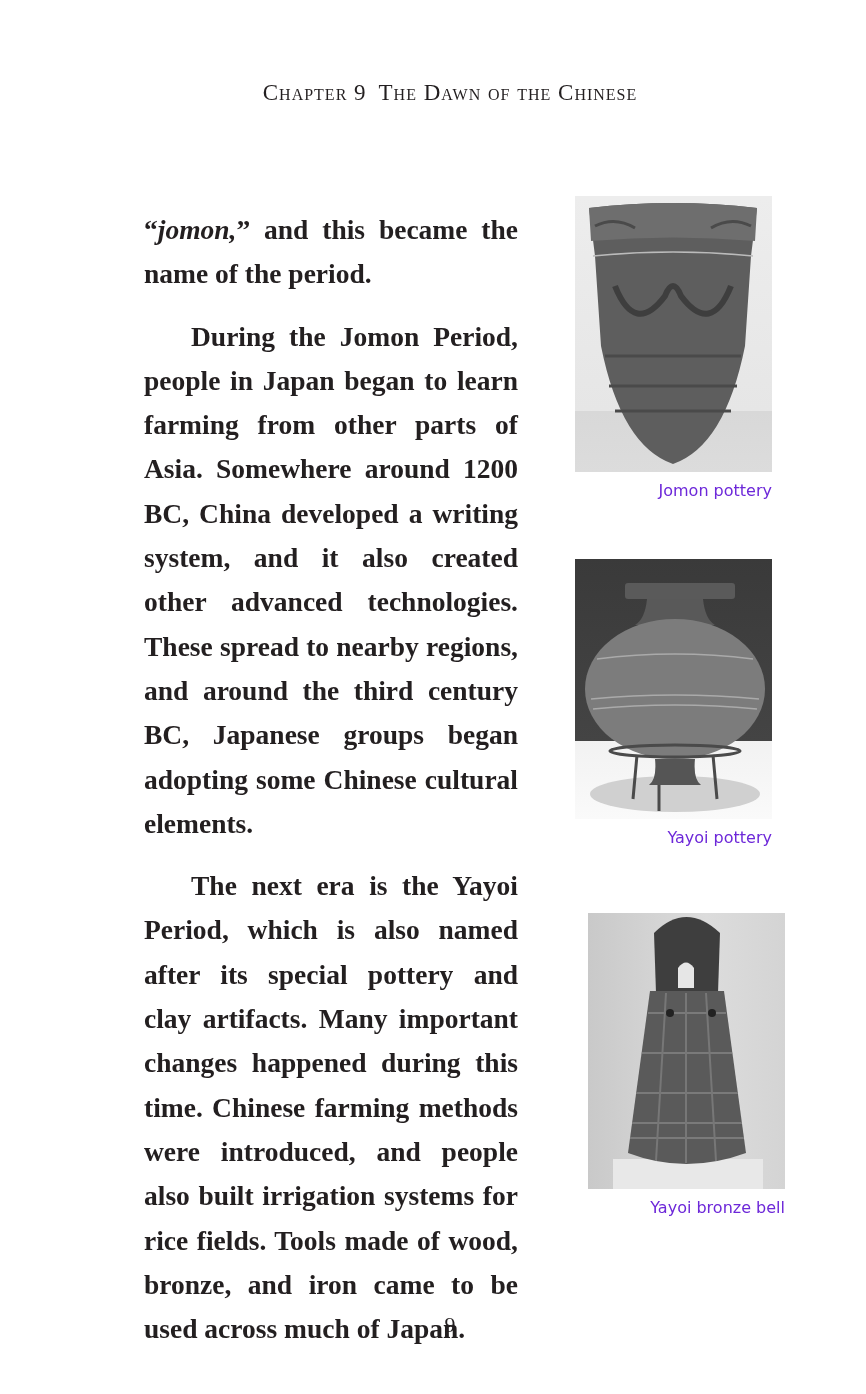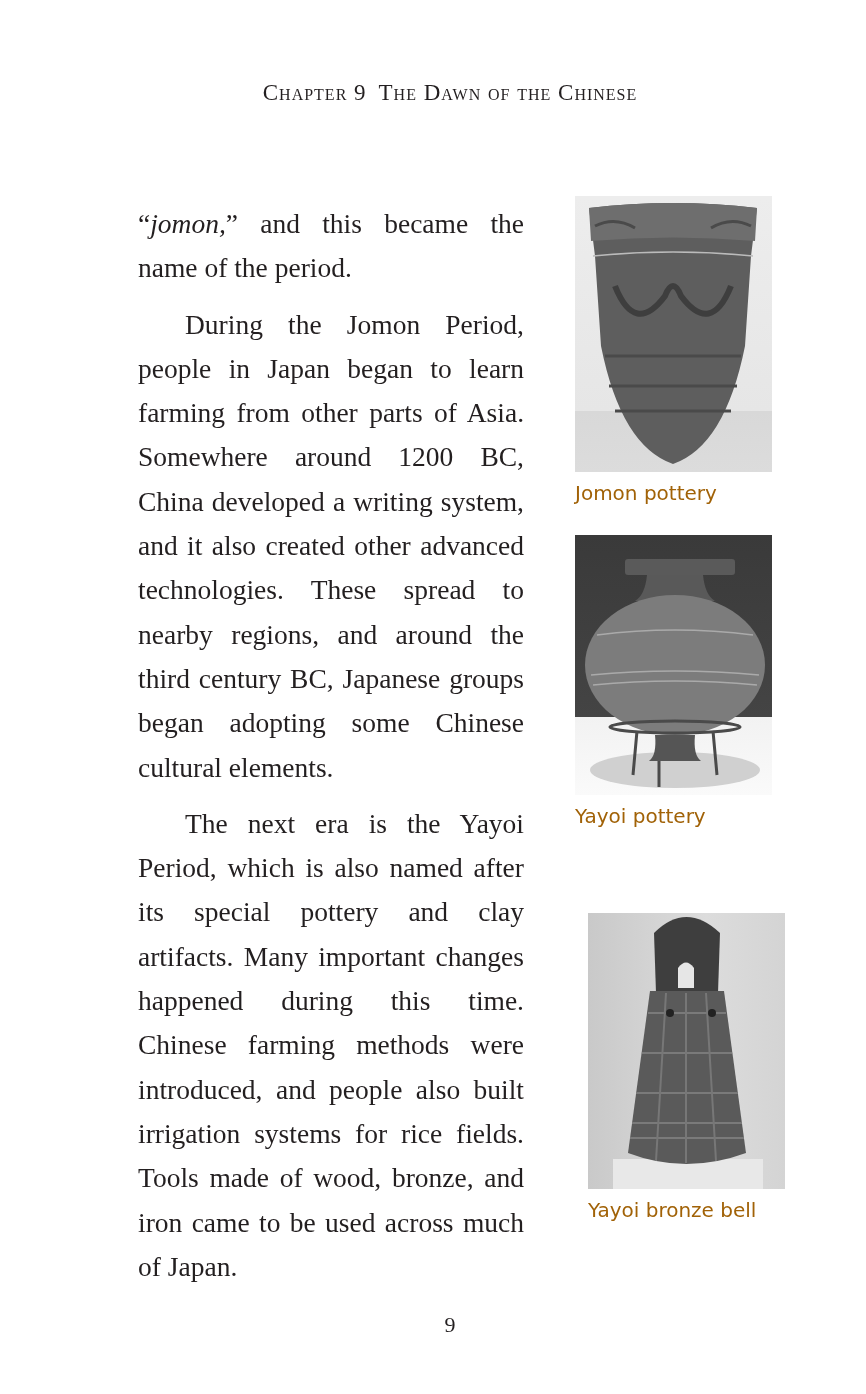--- a/index.html
+++ b/index.html
@@ -8,32 +8,32 @@
       position: absolute; top: 80px; left: 0; width: 900px; text-align: center;
       font-family: "Liberation Serif", "DejaVu Serif", serif;
       font-variant: small-caps; font-size: 23px; letter-spacing: 1px; color: #231f20;
     }
     .running-head .gap { display: inline-block; width: 12px; }
     .body-text {
       position: absolute; top: 190px; left: 126px; width: 410px;
       font-family: "Liberation Serif", "DejaVu Serif", serif;
       font-size: 27.5px; line-height: 44.3px; text-align: justify; color: #231f20;
     }
-    .body-text p { margin: 12px; }
+    .body-text p { margin: 18px; font-weight: bold; }
     .body-text p.indent { text-indent: 47px; }
     .body-text em { font-style: italic; }
     .figure { position: absolute; left: 575px; width: 197px; }
     .figure .photo { position: relative; width: 197px; overflow: hidden; }
     .figure .caption {
       font-family: "DejaVu Sans", "Liberation Sans", sans-serif;
-      font-size: 20px; text-align: left; margin-top: 9px; color: #a16207;
+      font-size: 16px; text-align: right; margin-top: 9px; color: #6d28d9;
     }
     .fig1 { top: 196px; }
     .fig1 .photo { height: 276px; background: linear-gradient(#ededed, #e6e6e6 78%, #d8d8d8 78%, #dcdcdc); }
-    .fig2 { top: 535px; }
+    .fig2 { top: 559px; }
     .fig2 .photo { height: 260px; background: linear-gradient(#3a3a3a, #444 70%, #f2f2f2 70%, #fafafa); }
     .fig3 { top: 913px; padding-left: 13px; }
     .fig3 .photo { height: 276px; background: linear-gradient(90deg, #c9c9c9, #dcdcdc 60%, #d4d4d4); }
     .page-number {
       position: absolute; top: 1312px; left: 0; width: 900px; text-align: center;
       font-family: "Liberation Serif", "DejaVu Serif", serif; font-size: 22px; color: #231f20;
     }
     svg { display: block; }
   </style>
 </head>

